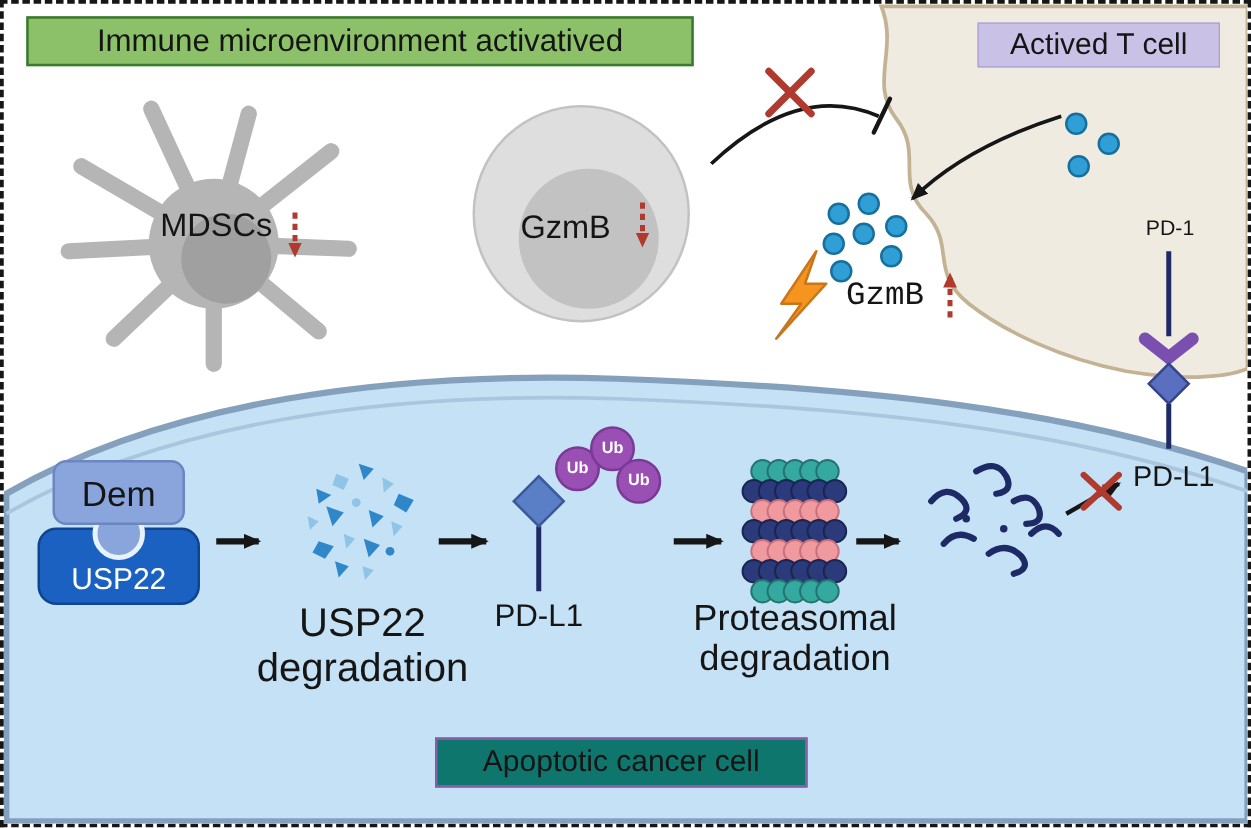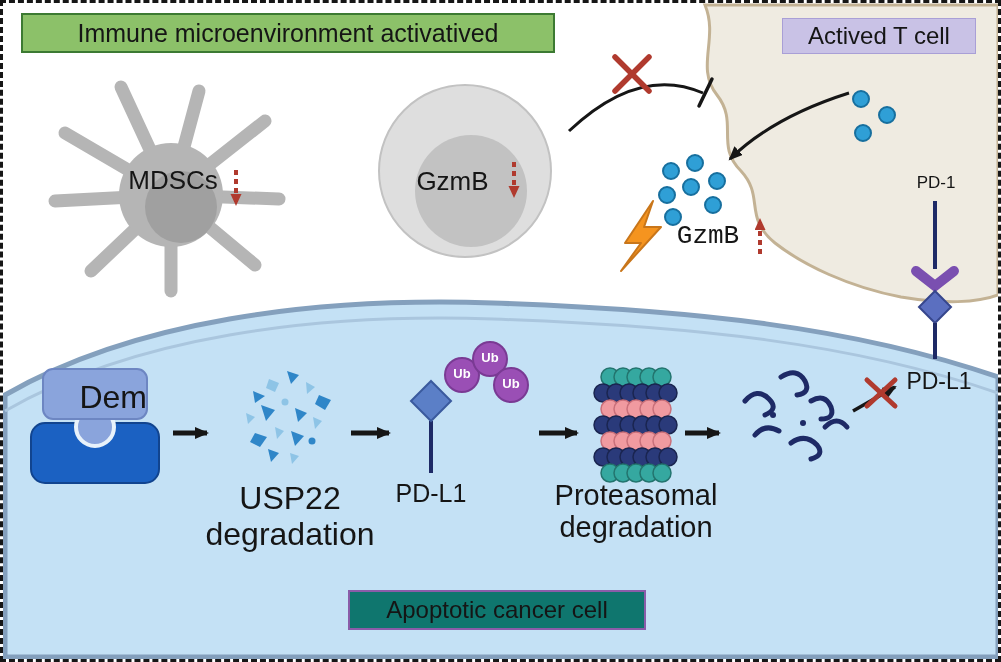--- a/index.html
+++ b/index.html
@@ -12,21 +12,21 @@
   .lbl{position:absolute;text-align:center;line-height:1.12;color:#151515;}
   .boxlbl{position:absolute;display:flex;align-items:center;justify-content:center;box-sizing:border-box;}
   .banner{left:18px;top:10px;width:534px;height:40px;background:#8cc169;border:2px solid #3c7a32;font-size:25px;}
   .tcellbox{left:779px;top:15px;width:194px;height:36px;background:#c9c2e6;border:1px solid #a99fd6;font-size:24px;}
   .apopbox{left:345px;top:587px;width:298px;height:40px;background:#0f766e;border:2px solid #8a5ca8;font-size:24px;}
   .mdsc{left:105px;top:163px;width:130px;font-size:26px;}
   .treg{left:402px;top:164px;width:95px;font-size:26px;}
   .gzmb{left:655px;top:219px;width:100px;font-size:26px;font-family:Liberation Mono, monospace;}
   .pd1{left:896px;top:170px;width:74px;font-size:17px;}
   .pdl1mem{left:896px;top:366px;width:80px;font-size:23px;}
-  .dem{left:40px;top:377px;width:104px;font-size:32px;text-align:right;}
+  .dem{left:40px;top:377px;width:104px;font-size:28px;}
   .usp22{left:28px;top:448px;width:128px;font-size:24px;color:#ffffff;}
   .uspdeg{left:197px;top:478px;width:180px;font-size:32px;}
   .pdl1ub{left:388px;top:476px;width:80px;font-size:25px;}
   .protdeg{left:533px;top:476px;width:200px;font-size:29px;}
   .ub{position:absolute;width:30px;text-align:center;font-size:13px;font-weight:bold;color:#ffffff;}
 </style>
 </head>
 <body>
 
 <div class="stage">
@@ -226,20 +226,21 @@
   <div class="boxlbl banner">Immune microenvironment activatived</div>
   <div class="boxlbl tcellbox">Actived T cell</div>
   <div class="boxlbl apopbox">Apoptotic cancer cell</div>
 
   <div class="lbl mdsc">MDSCs</div>
   <div class="lbl treg">GzmB</div>
   <div class="lbl gzmb">GzmB</div>
   <div class="lbl pd1">PD-1</div>
   <div class="lbl pdl1mem">PD-L1</div>
   <div class="lbl dem">Dem</div>
+  <div class="lbl usp22">USP22</div>
   <div class="lbl uspdeg">USP22 degradation</div>
   <div class="lbl pdl1ub">PD-L1</div>
   <div class="lbl protdeg">Proteasomal degradation</div>
 
   <div class="ub" style="left:444px;top:363px;">Ub</div>
   <div class="ub" style="left:472px;top:347px;">Ub</div>
   <div class="ub" style="left:493px;top:373px;">Ub</div>
 
 </div>
 

